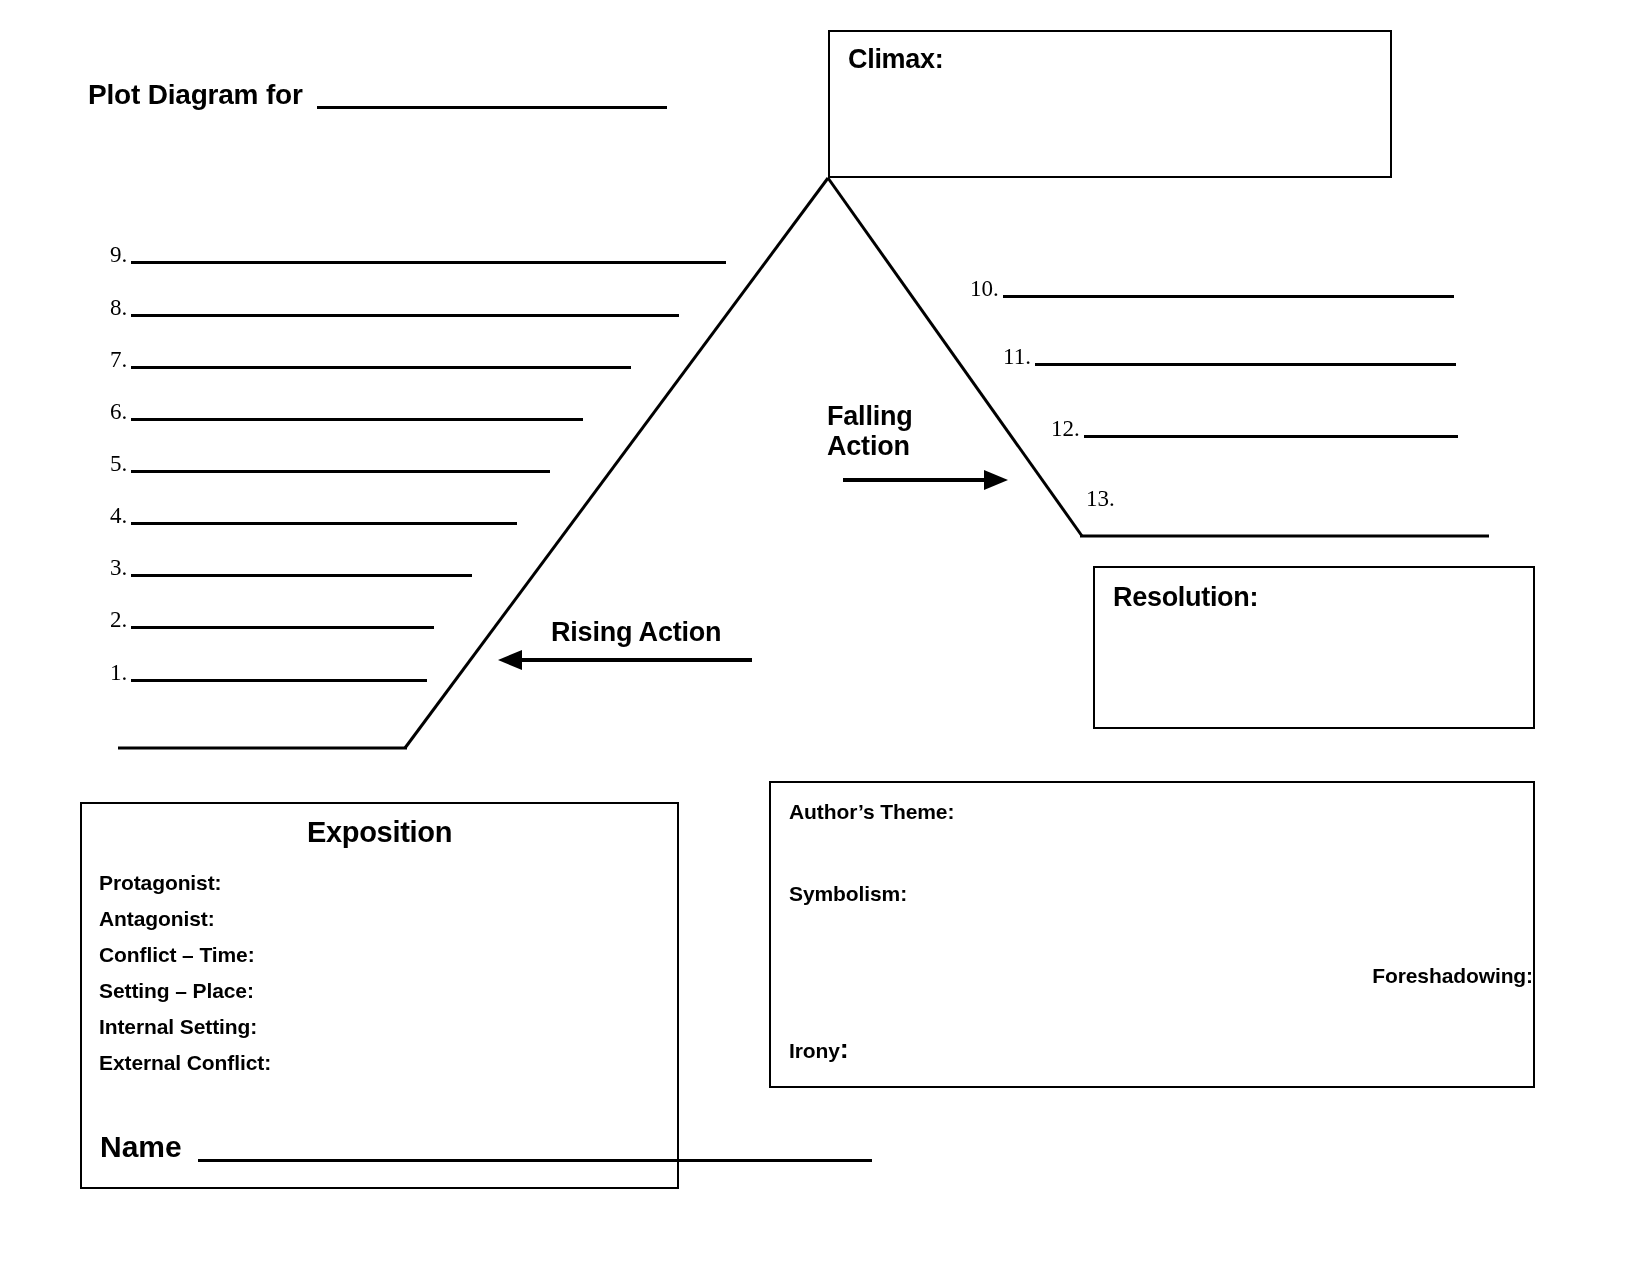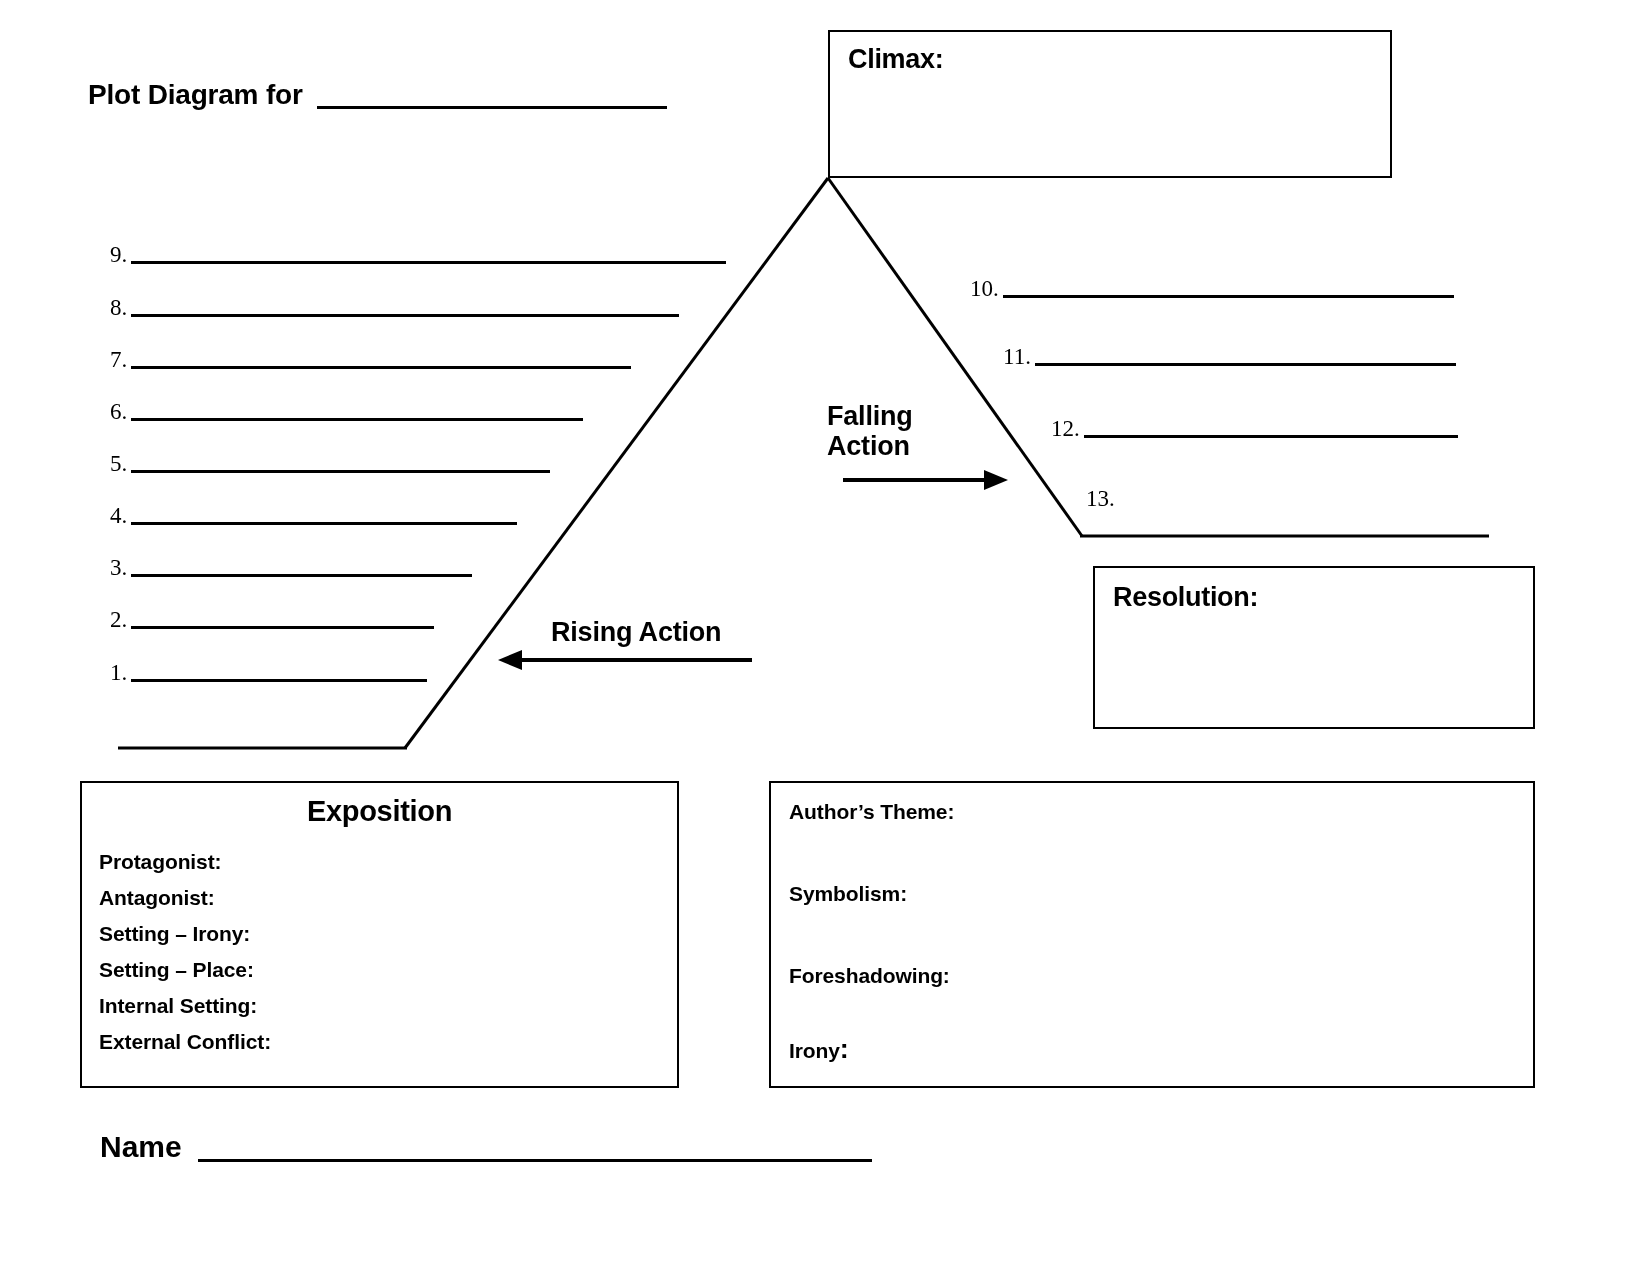--- a/index.html
+++ b/index.html
@@ -69,23 +69,23 @@
     height: 163px;
   }
   #resolution-label {
     position: absolute;
     left: 18px;
     top: 14px;
   }
 
   #exposition-box {
     left: 80px;
-    top: 781px;
+    top: 802px;
     width: 599px;
-    height: 307px;
+    height: 387px;
   }
   #exposition-title {
     text-align: center;
     font-size: 29px;
     font-weight: bold;
     margin-top: 12px;
     letter-spacing: -0.3px;
   }
   .expo-item {
     font-size: 21px;
@@ -103,21 +103,21 @@
     height: 307px;
   }
   .ana-item {
     font-size: 21px;
     font-weight: bold;
     margin-left: 18px;
     letter-spacing: -0.1px;
   }
   .ana-item.i0 { margin-top: 17px; }
   .ana-item.i1 { margin-top: 58px; }
-  .ana-item.i2 { margin-top: 58px; }
+  .ana-item.i2 { margin-top: 58px; text-align: right; }
   .ana-item.i3 { margin-top: 46px; }
   .big-colon { font-size: 27px; }
 
   
   .num-row { display: flex; align-items: flex-end; }
   .num-label {
     font-family: "Liberation Serif", serif;
     font-size: 23px;
     line-height: 1;
     padding-right: 4px;
@@ -264,21 +264,21 @@
     <span class="num-rule" style="width:374px;"></span>
   </div>
   <div class="abs num-row" style="left:1086px; top:487px;">
     <span class="num-label">13.</span>
   </div>
 
   <div class="abs frame" id="exposition-box">
     <div id="exposition-title">Exposition</div>
     <div class="expo-item first">Protagonist:</div>
     <div class="expo-item">Antagonist:</div>
-    <div class="expo-item">Setting – Irony:</div>
+    <div class="expo-item">Conflict – Time:</div>
     <div class="expo-item">Setting – Place:</div>
     <div class="expo-item">Internal Setting:</div>
     <div class="expo-item">External Conflict:</div>
   </div>
 
   <div class="abs frame" id="analysis-box">
     <div class="ana-item i0">Author’s Theme:</div>
     <div class="ana-item i1">Symbolism:</div>
     <div class="ana-item i2">Foreshadowing:</div>
     <div class="ana-item i3">

